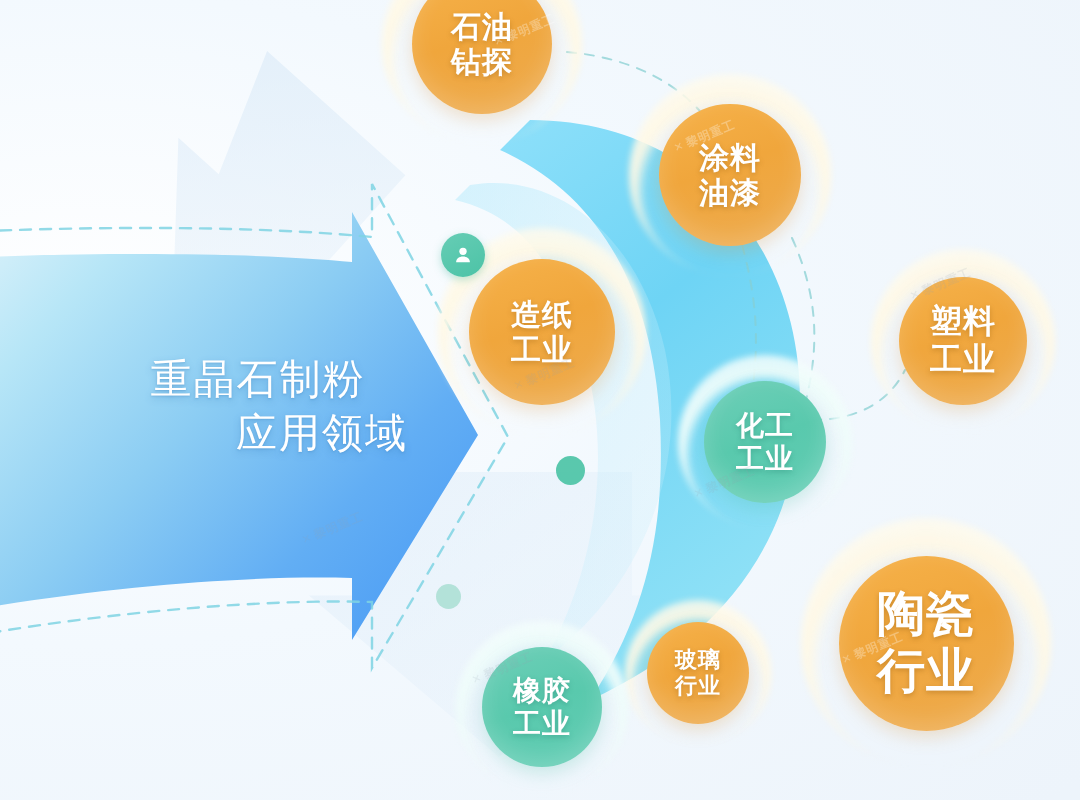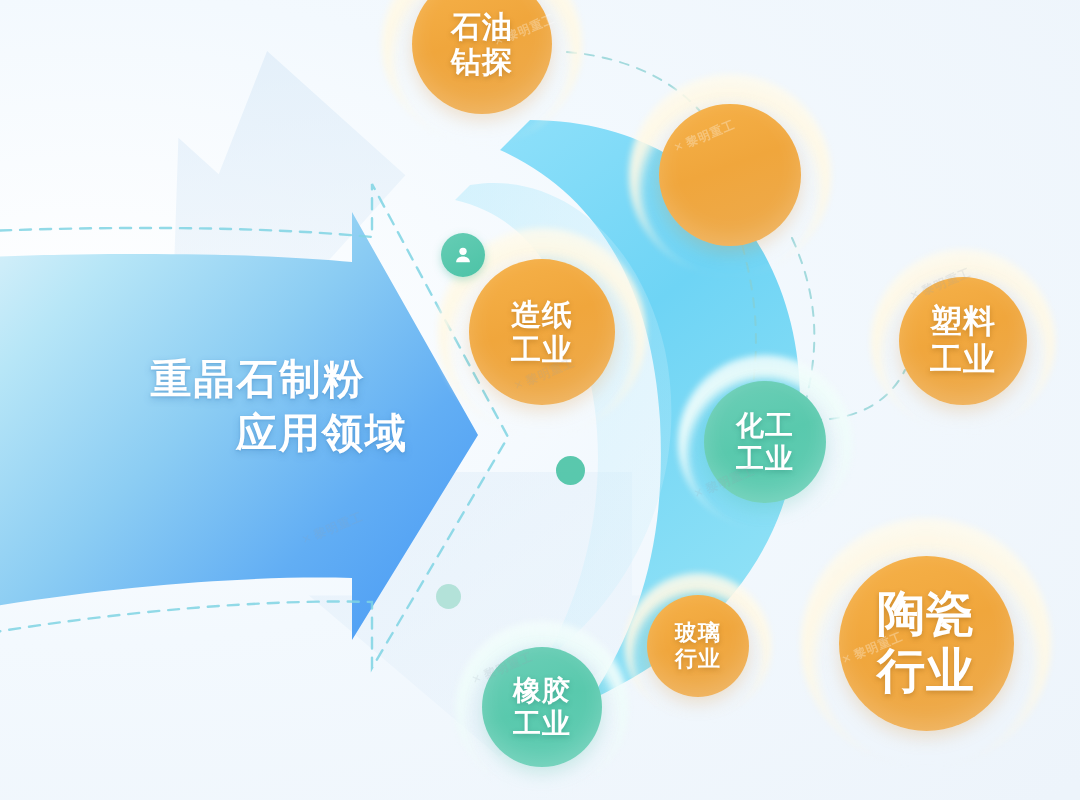--- a/index.html
+++ b/index.html
@@ -19,21 +19,21 @@
   .layer-ghost{z-index:1;}
   .layer-arc{z-index:2;}
   .layer-arrow{z-index:3;}
   .layer-dash{z-index:4;}
 
   
   .title-wrap{
     position:absolute;z-index:6;
     left:108px;top:352px;width:300px;
     text-align:center;color:#ffffff;
-    font-weight:bold;letter-spacing:2px;
+    font-weight:normal;letter-spacing:2px;
     text-shadow:0 3px 7px rgba(70,140,200,.45), 0 1px 2px rgba(60,130,190,.35);
   }
   .title-line1{font-size:41px;line-height:54px;white-space:nowrap;}
   .title-line2{font-size:41px;line-height:54px;white-space:nowrap;text-align:right;}
 
   
   .bubble{
     position:absolute;z-index:7;border-radius:50%;
     display:flex;align-items:center;justify-content:center;
     box-sizing:border-box;
@@ -178,20 +178,22 @@
   <div class="bubble" id="b0" style="left:382px;top:-56px;width:200px;height:200px;">
     <div class="halo"></div>
     <div class="core"></div>
     <div class="label" style="font-size: 30px;">石油
 钻探</div>
   </div>
 
   <div class="bubble" id="b1" style="left:629px;top:74px;width:202px;height:202px;">
     <div class="halo"></div>
     <div class="core"></div>
+    <div class="label" style="font-size: 30px;">涂料
+油漆</div>
   </div>
 
   <div class="bubble" id="b2" style="left:438px;top:228px;width:208px;height:208px;">
     <div class="halo"></div>
     <div class="core"></div>
     <div class="label" style="font-size: 30px;">造纸
 工业</div>
   </div>
 
   <div class="bubble" id="b3" style="left:871px;top:249px;width:184px;height:184px;">
@@ -201,21 +203,21 @@
 工业</div>
   </div>
 
   <div class="bubble teal" id="b4" style="left:678px;top:355px;width:174px;height:174px;">
     <div class="halo"></div>
     <div class="core"></div>
     <div class="label" style="font-size: 28px;">化工
 工业</div>
   </div>
 
-  <div class="bubble" id="b5" style="left:625px;top:573px;width:146px;height:146px;">
+  <div class="bubble" id="b5" style="left:625px;top:600px;width:146px;height:146px;">
     <div class="halo"></div>
     <div class="core"></div>
     <div class="label" style="font-size: 22px;">玻璃
 行业</div>
   </div>
 
   <div class="bubble" id="b6" style="left:801px;top:518px;width:250px;height:250px;">
     <div class="halo"></div>
     <div class="core"></div>
     <div class="label" style="font-size: 48px;">陶瓷

